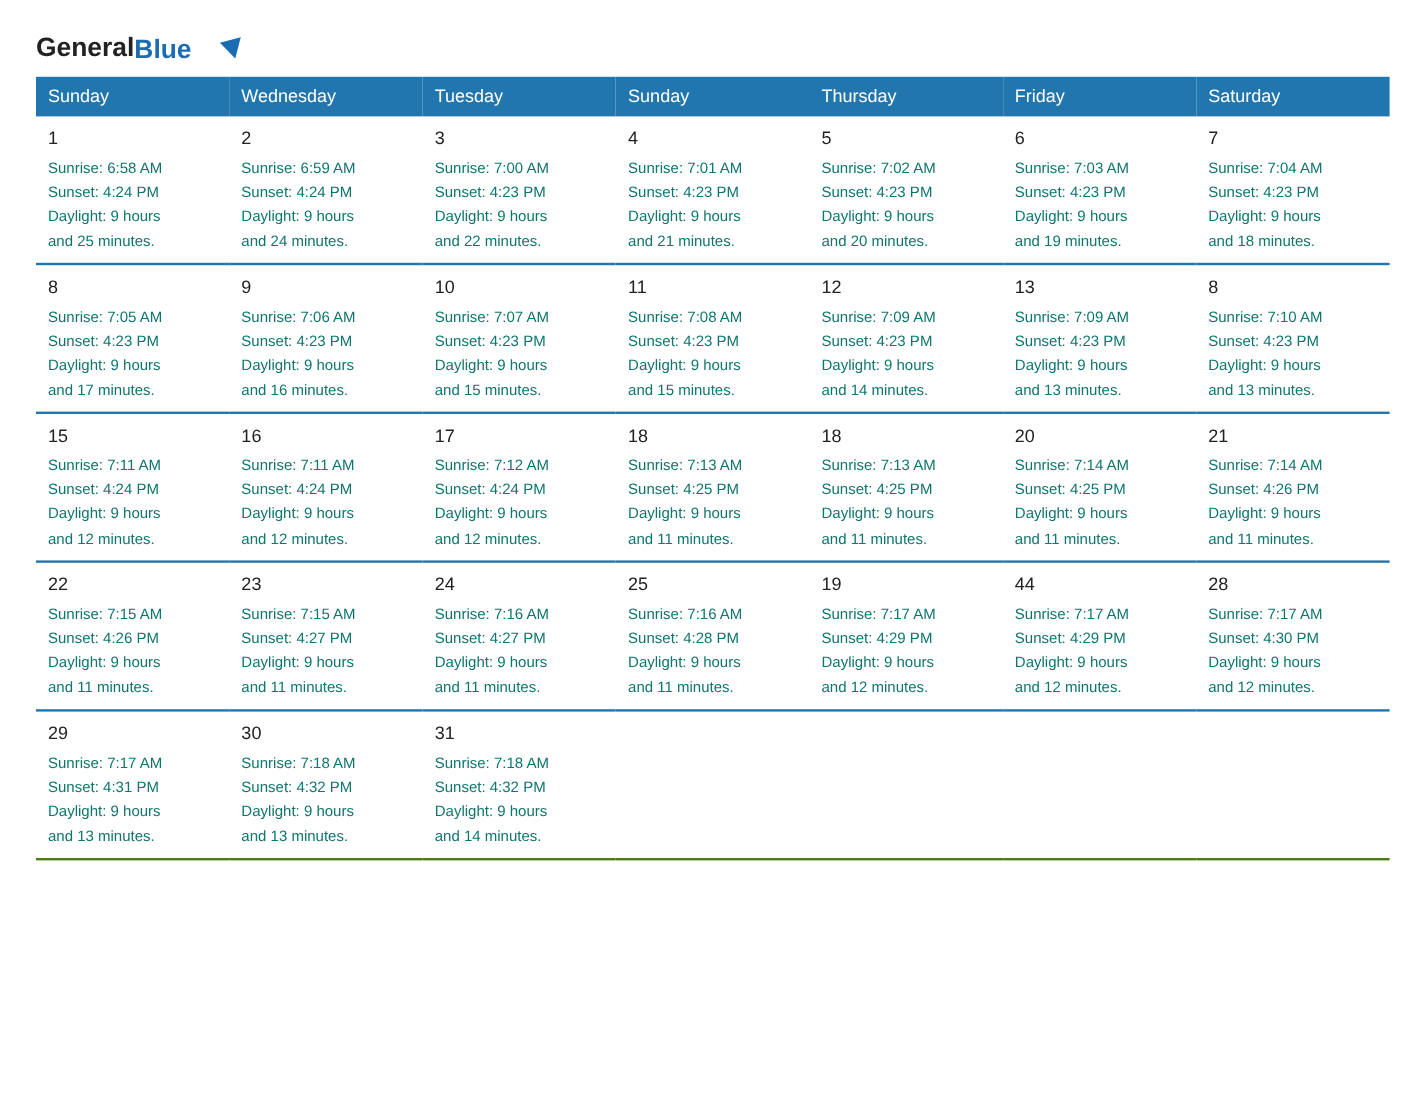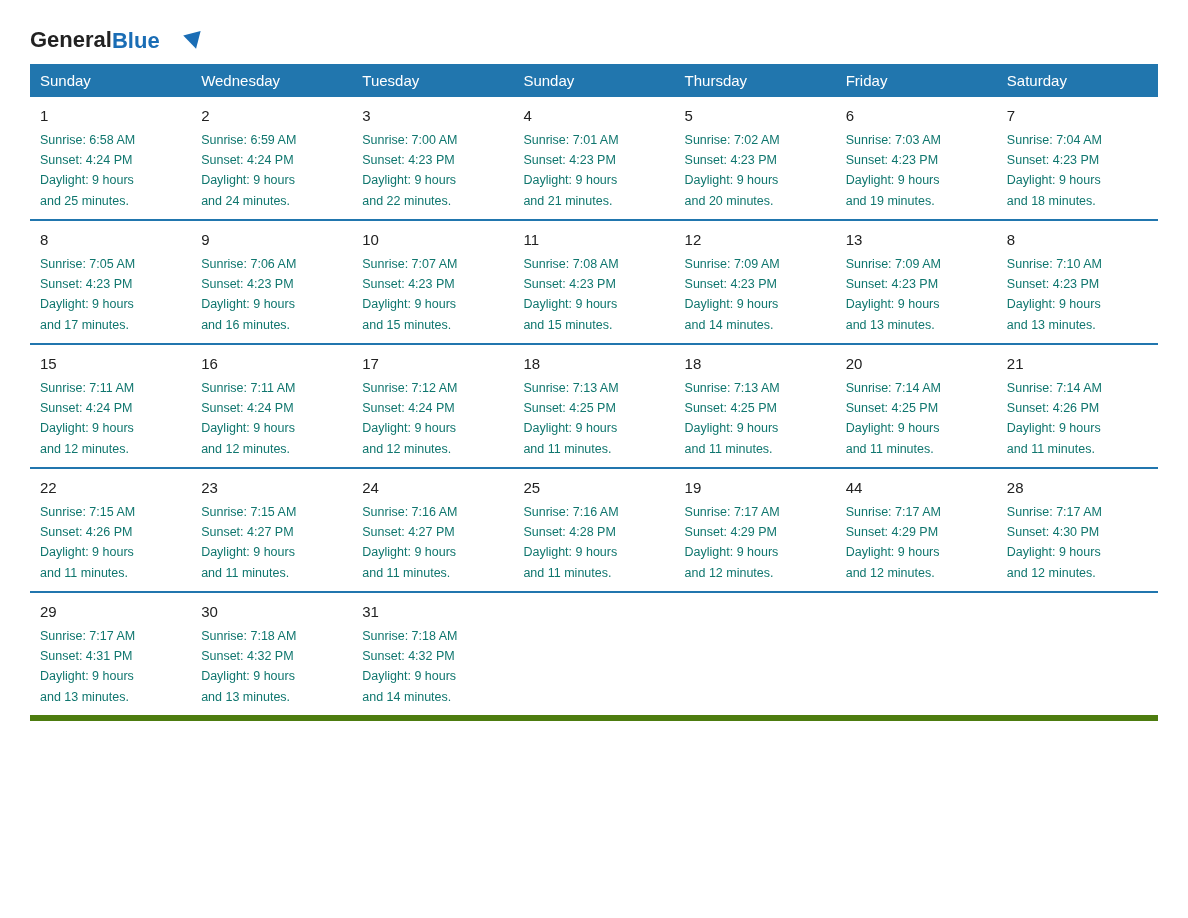--- a/index.html
+++ b/index.html
@@ -83,21 +83,21 @@
       font-weight: normal;
       margin-bottom: 2px;
       display: block;
     }
     .day-info {
       font-size: 12.5px;
       color: #0f766e;
       line-height: 1.55;
     }
     tbody tr:last-child {
-      border-bottom: 6px solid #4d7c0f;
+      border-bottom: 2px solid #4d7c0f;
     }
     tbody td.empty {
       background: #fff;
     }
   </style>
 </head>
 <body>
 
 <div class="header">
   <div class="logo">

